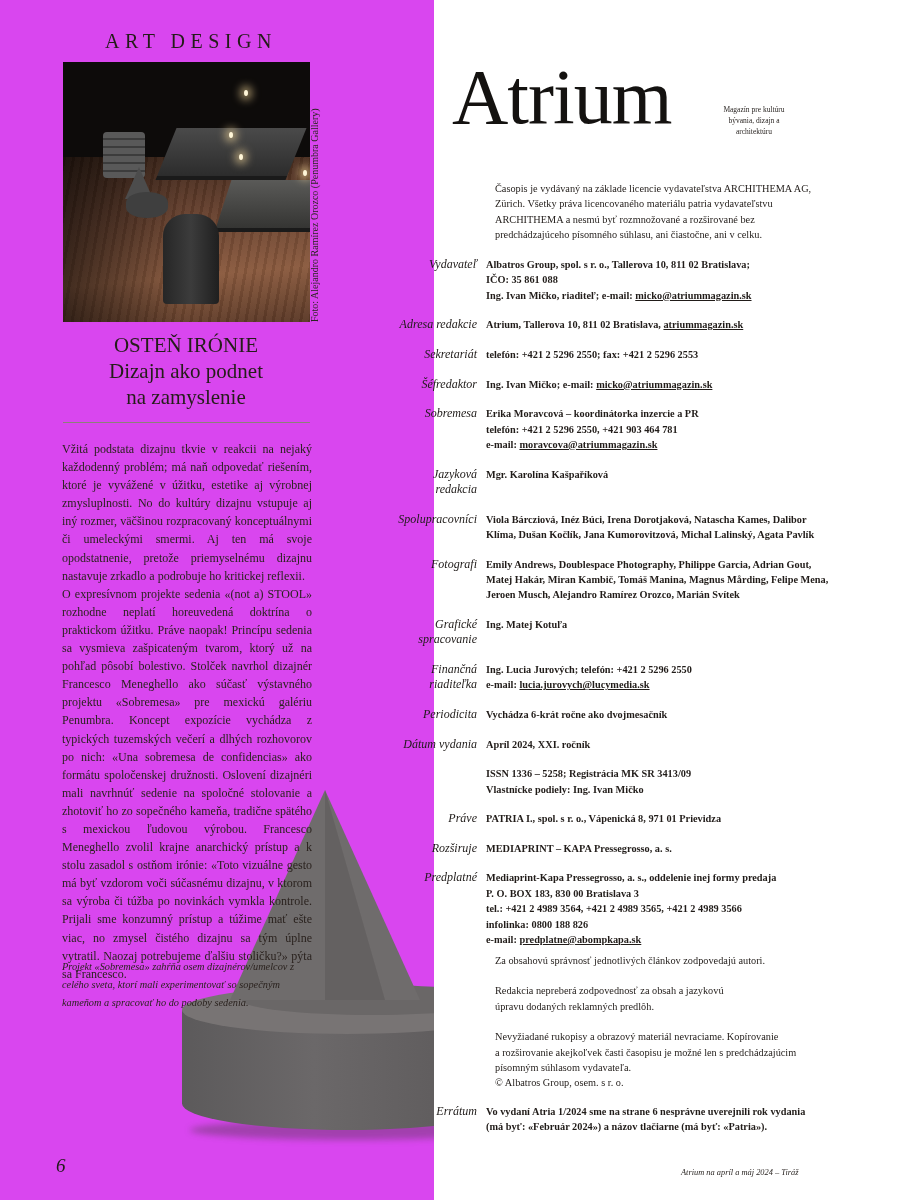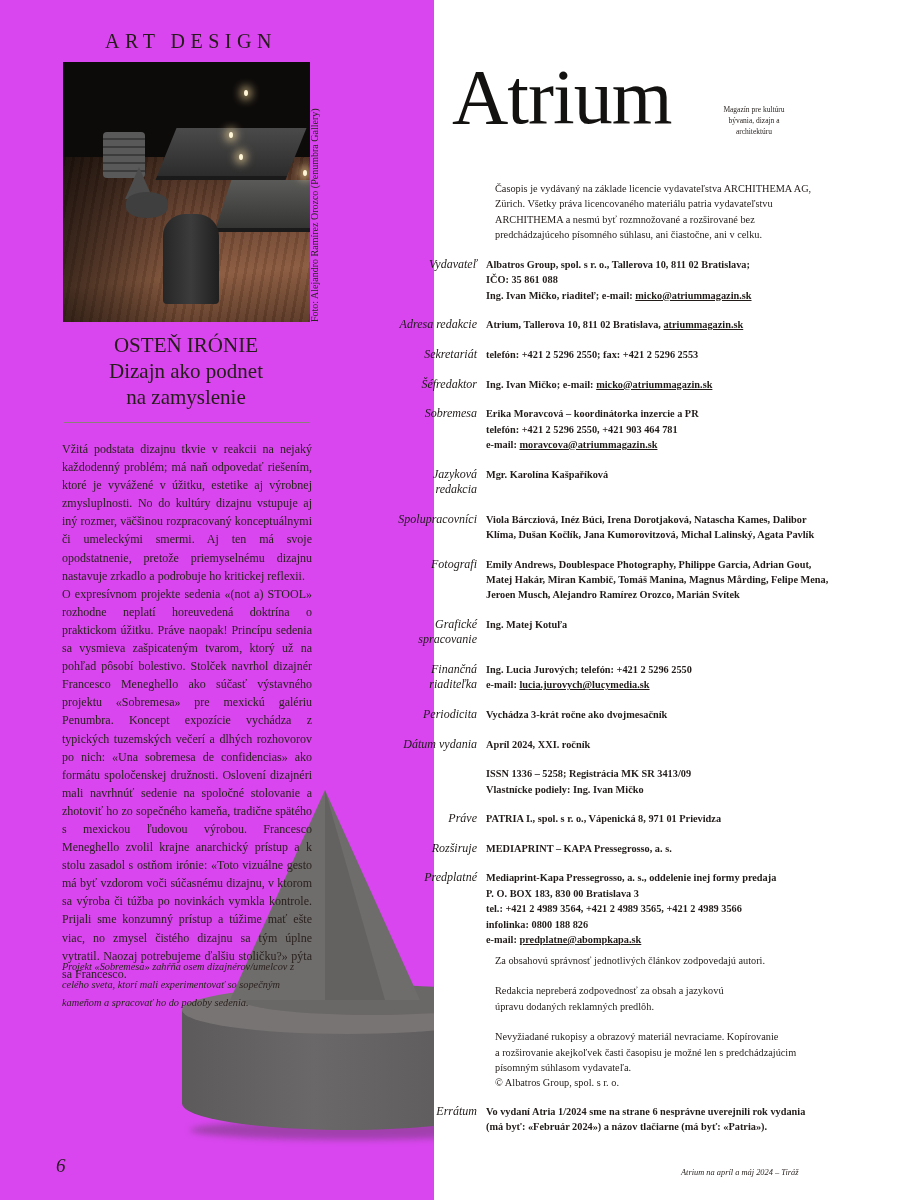--- a/index.html
+++ b/index.html
@@ -213,21 +213,21 @@
     <div class="row">
       <div class="lab">Finančná riaditeľka</div>
       <div class="val">
         <div><span>Ing. Lucia Jurových; telefón: +421 2 5296 2550</span></div>
         <div><span>e-mail: </span><a>lucia.jurovych@lucymedia.sk</a></div>
       </div>
     </div>
     <div class="row">
       <div class="lab">Periodicita</div>
       <div class="val">
-        <div><span>Vychádza 3-krát ročne ako dvojmesačník</span></div>
+        <div><span>Vychádza 6-krát ročne ako dvojmesačník</span></div>
       </div>
     </div>
     <div class="row">
       <div class="lab">Dátum vydania</div>
       <div class="val">
         <div><span>Apríl 2024, XXI. ročník</span></div>
       </div>
     </div>
     <div class="row">
       <div class="lab"></div>
@@ -260,21 +260,21 @@
     </div>
   </div>
 
 <div class="notes">
   <p style="white-space:pre-line">Za obsahovú správnosť jednotlivých článkov zodpovedajú autori.</p>
   <p style="white-space:pre-line">Redakcia nepreberá zodpovednosť za obsah a jazykovú
 úpravu dodaných reklamných predlôh.</p>
   <p style="white-space:pre-line">Nevyžiadané rukopisy a obrazový materiál nevraciame. Kopírovanie
 a rozširovanie akejkoľvek časti časopisu je možné len s predchádzajúcim
 písomným súhlasom vydavateľa.
-© Albatros Group, spol. s r. o.</p>
+© Albatros Group, osem. s r. o.</p>
 </div>
 
 <div class="rows" style="top:1104px">
   <div class="row">
     <div class="lab">Errátum</div>
     <div class="val">
       <div>Vo vydaní Atria 1/2024 sme na strane 6 nesprávne uverejnili rok vydania</div>
       <div>(má byť: «Február 2024») a názov tlačiarne (má byť: «Patria»).</div>
     </div>
   </div>

